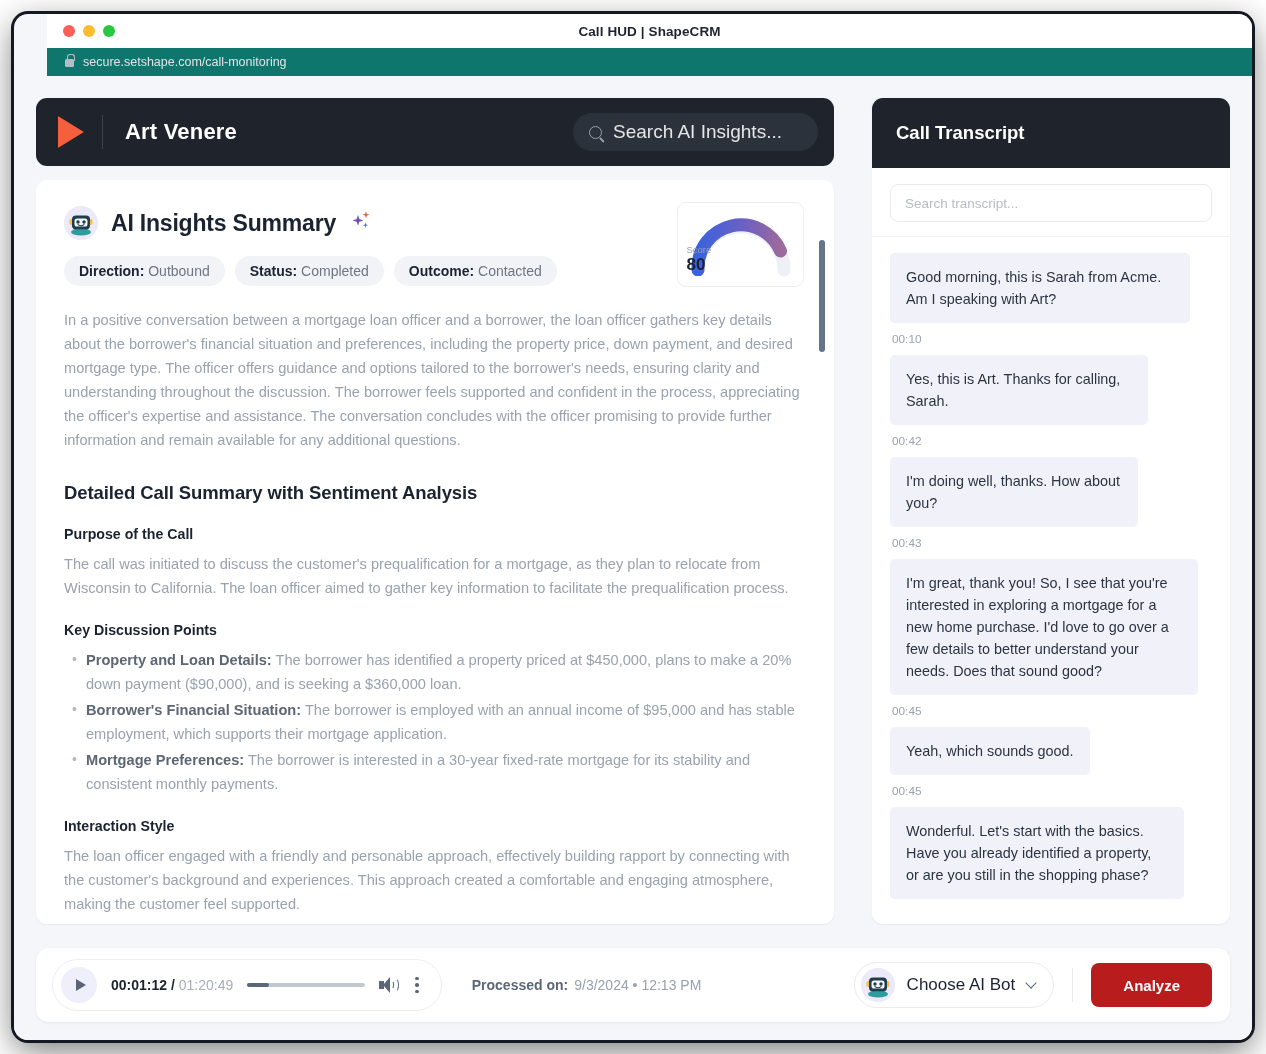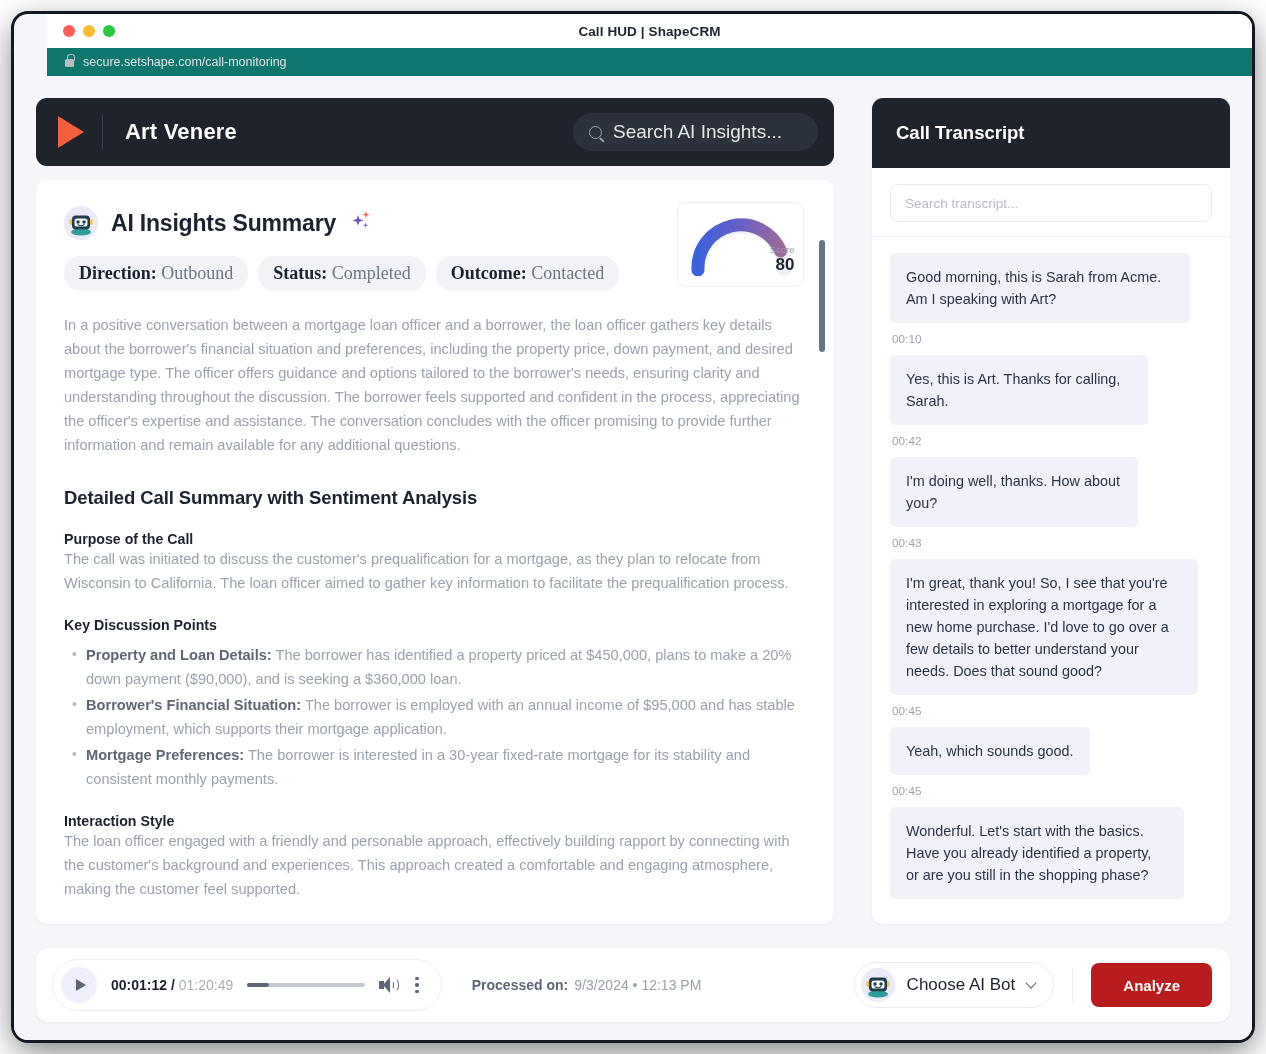--- a/index.html
+++ b/index.html
@@ -105,45 +105,45 @@
   .ai-head { display: flex; align-items: center; gap: 13px; }
   .bot-ava {
     width: 34px; height: 34px; border-radius: 50%;
     background: #eceaf8; flex: none; position: relative; overflow: hidden;
   }
   .ai-title { font-size: 23px; font-weight: bold; color: #1b2230; letter-spacing: -.2px; }
 
   .chips { display: flex; gap: 10px; margin-top: 16px; }
   .chip {
     background: #f1f3f7; border-radius: 16px; padding: 7px 15px;
-    font-size: 18px; color: #6e7684; white-space: nowrap; font-family: Liberation Serif, serif;
+    font-size: 14px; color: #6e7684; white-space: nowrap;
   }
   .chip b { color: #1b2230; font-weight: bold; }
 
   .gauge-card {
     position: absolute; right: 30px; top: 22px;
     width: 127px; height: 85px; background: #fff;
     border: 1px solid #eceef2; border-radius: 9px;
     display: flex; align-items: center; justify-content: center;
   }
   .gauge-wrap { position: relative; width: 108px; height: 62px; }
   .gauge-lbl {
-    position: absolute; left: 0; right: 0; bottom: 2px; text-align: right;
+    position: absolute; left: 0; right: 0; bottom: 2px; text-align: left;
   }
   .gauge-lbl .sl { font-size: 9.5px; color: #9aa2ae; display: block; line-height: 12px;}
   .gauge-lbl .sv { font-size: 17px; font-weight: bold; color: #1b2230; line-height: 18px; }
 
   .summary-p {
     margin-top: 22px; font-size: 14.6px; line-height: 24px;
     color: #9aa2ae; max-width: 760px;
   }
 
   .h2 { margin-top: 30px; font-size: 18.5px; font-weight: bold; color: #1b2230; letter-spacing: -.1px;}
   .h3 { margin-top: 22px; font-size: 14.2px; font-weight: bold; color: #1b2230; }
-  .body-p { font-size: 14.6px; line-height: 24px; color: #9aa2ae; }
+  .body-p { margin-top: 10px; font-size: 14.6px; line-height: 24px; color: #9aa2ae; }
   ul.bullets { margin-top: 10px; list-style: none; }
   ul.bullets li {
     font-size: 14.6px; line-height: 24px; color: #9aa2ae;
     padding-left: 22px; position: relative; margin-bottom: 2px;
   }
   ul.bullets li::before {
     content: "•"; position: absolute; left: 8px; top: -1px; color: #b4bac4; font-size: 14px;
   }
   ul.bullets li b { color: #5e6674; font-weight: bold; }
 

